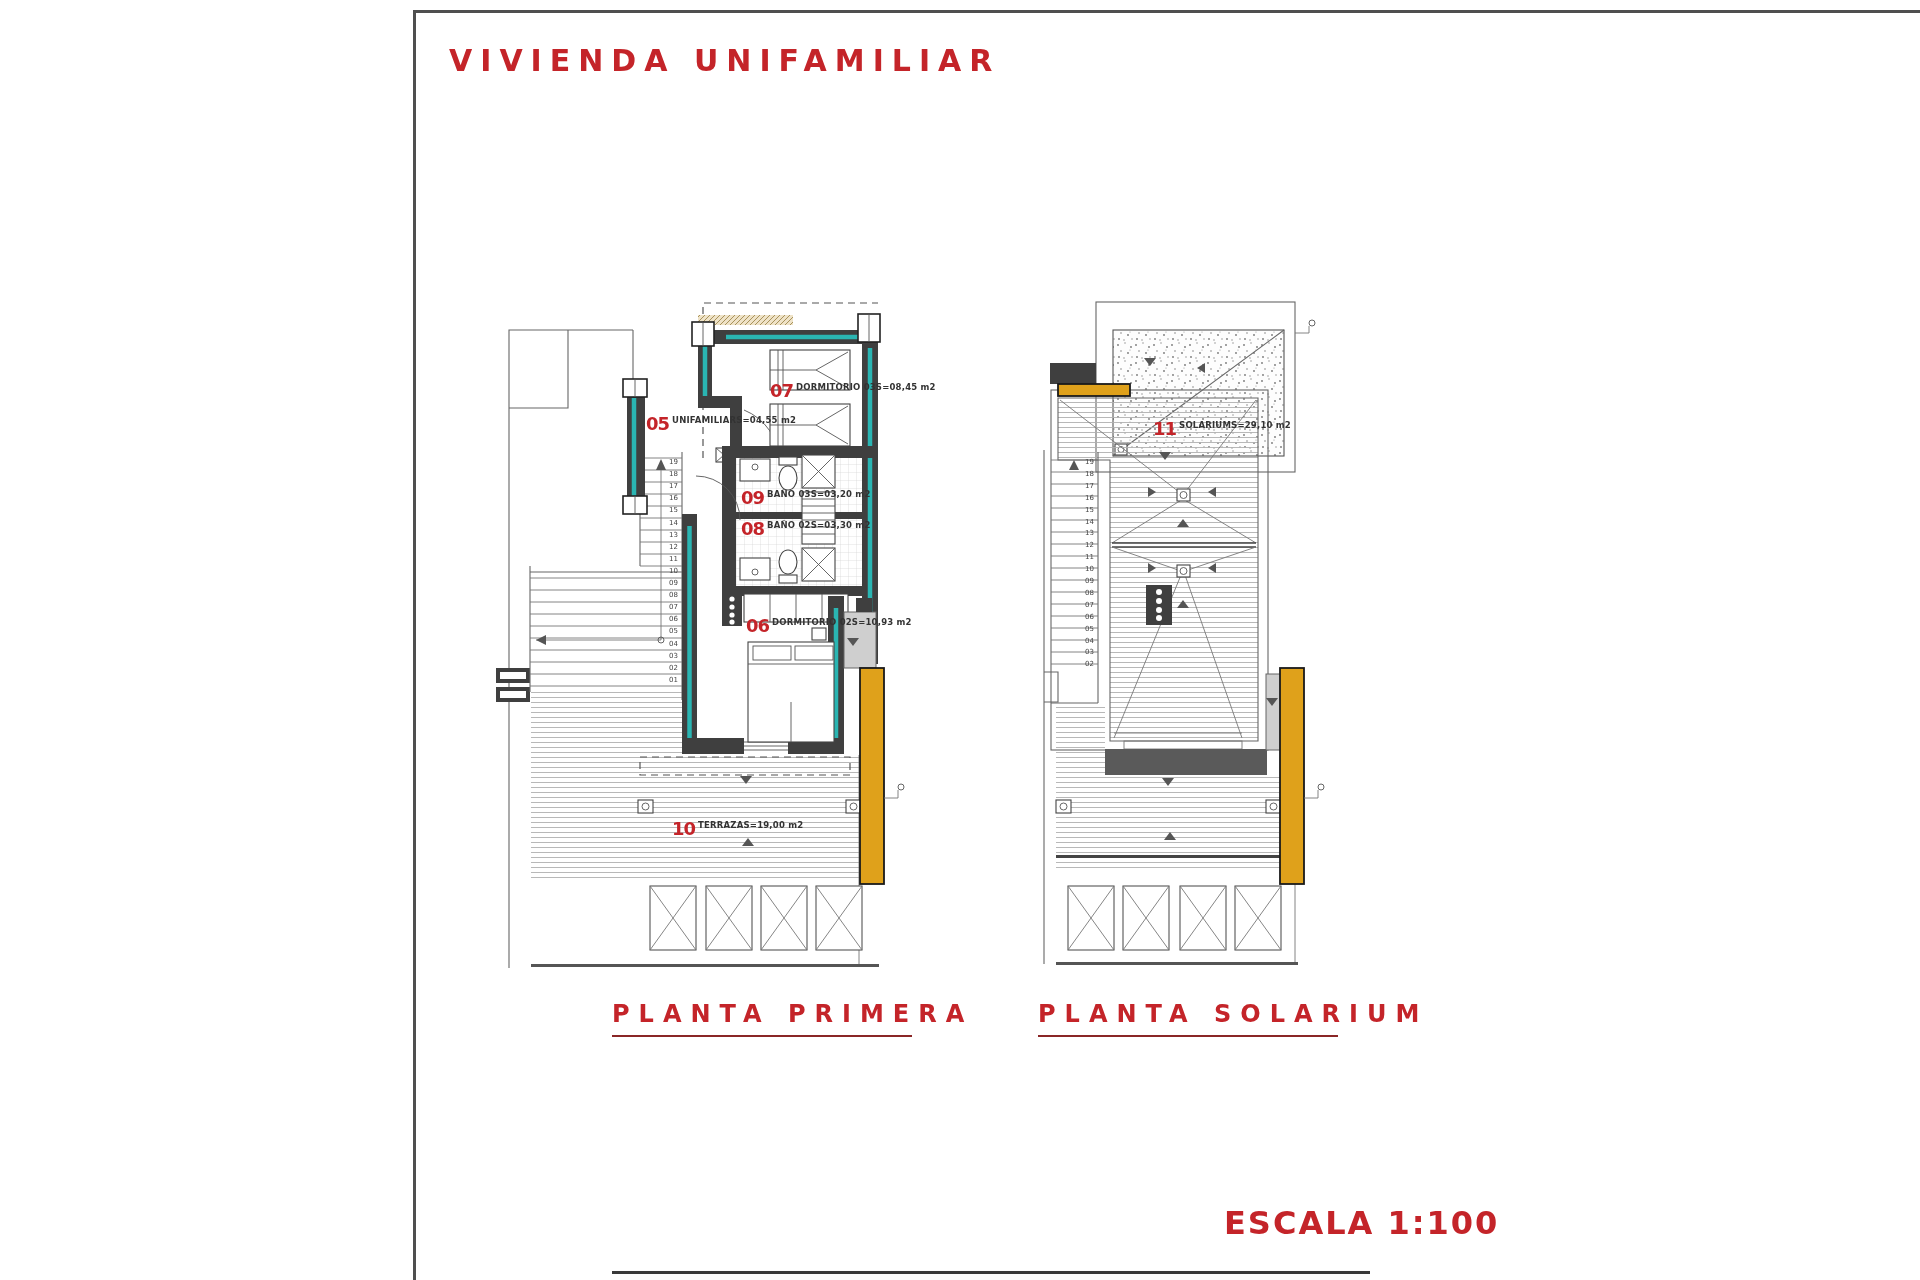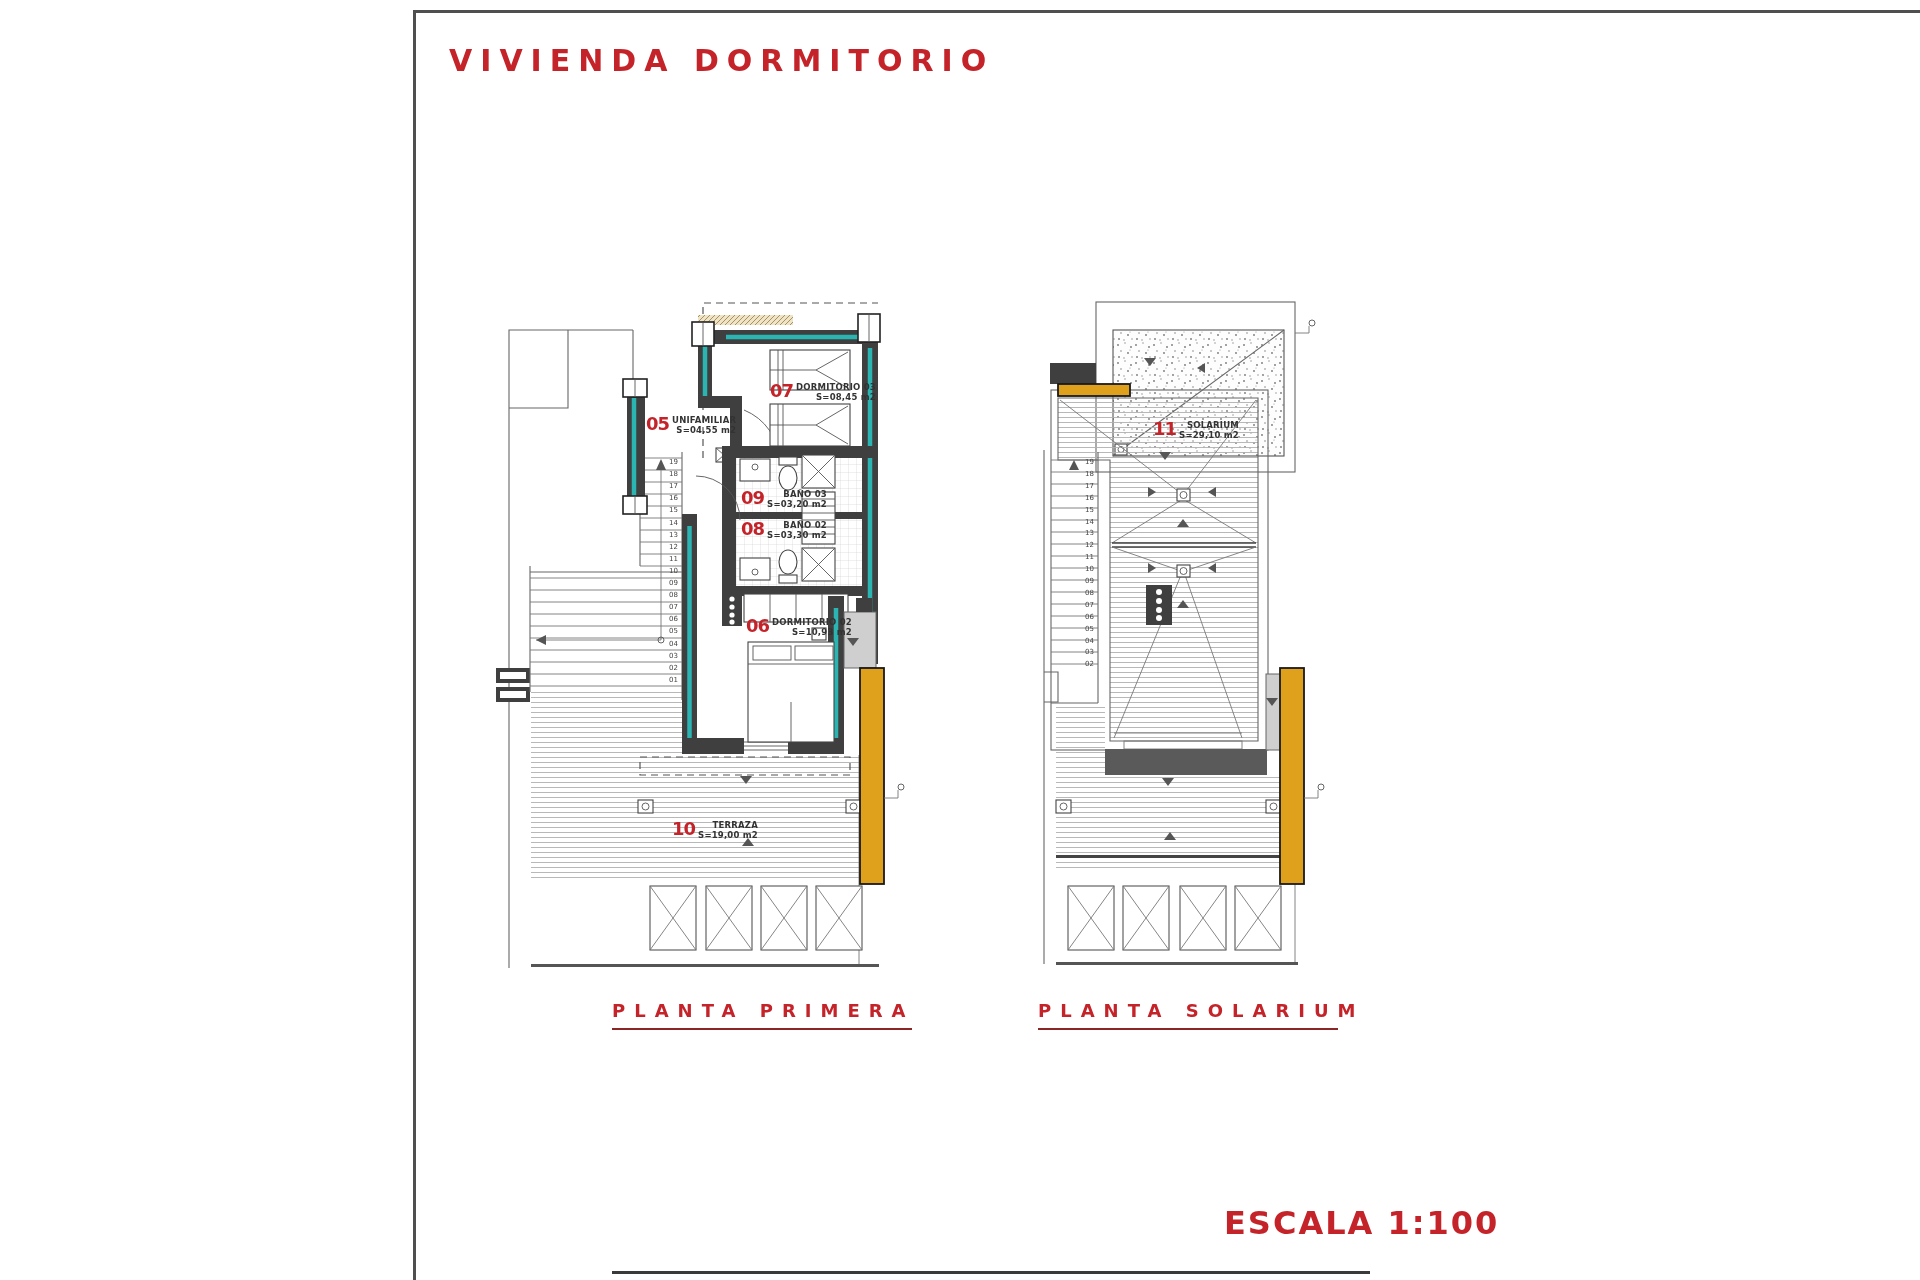--- a/index.html
+++ b/index.html
@@ -7,30 +7,30 @@
     --orange:#dfa11b; --ln:#555;
   }
   html,body{margin:0;padding:0;background:#ffffff;}
   .sheet{position:relative;width:1920px;height:1280px;background:#fff;overflow:hidden;
          font-family:"DejaVu Sans", sans-serif;}
   .frame-v{position:absolute;left:413px;top:10px;width:3px;height:1270px;background:#4f4f4f;}
   .frame-h{position:absolute;left:413px;top:10px;width:1507px;height:3px;background:#4f4f4f;}
   .frame-b{position:absolute;left:612px;top:1271px;width:758px;height:3px;background:#3a3a3a;}
   .title-block{position:absolute;left:449px;top:38px;color:var(--red);
     font-size:30px;font-weight:bold;letter-spacing:8px;line-height:45px;white-space:nowrap;}
-  .plan-title{position:absolute;color:var(--red);font-size:18px;font-weight:bold;
+  .plan-title{position:absolute;color:var(--red);font-size:24px;font-weight:bold;
     letter-spacing:9px;text-align:center;padding-bottom:7px;border-bottom:2px solid var(--dkred);
     white-space:nowrap;}
   #pt-left{left:612px;top:1000px;width:300px;}
   #pt-right{left:1038px;top:1000px;width:300px;}
   .scale-label{position:absolute;left:1224px;top:1204px;color:var(--red);
     font-size:32px;font-weight:bold;letter-spacing:2px;}
   .rlabel{position:absolute;display:flex;align-items:flex-start;gap:3px;}
   .rnum{font-size:18px;font-weight:bold;color:var(--red);line-height:16px;letter-spacing:-1px;}
-  .rtxt{display:flex;flex-direction:column;font-size:8.5px;font-weight:bold;color:#333;
+  .rtxt{display:flex;flex-direction:row;font-size:8.5px;font-weight:bold;color:#333;
     line-height:9.5px;letter-spacing:0.2px;white-space:nowrap;text-align:right;}
   svg{position:absolute;left:0;top:0;}
   .thin{stroke:#666;stroke-width:1.1;fill:none;}
   .thin2{stroke:#777;stroke-width:0.9;fill:none;}
   .dash{stroke:#555;stroke-width:1.2;fill:none;stroke-dasharray:7 5;}
   .w{fill:var(--wall);stroke:none;}
   .tl{stroke:var(--teal);stroke-width:4.5;fill:none;}
   .fx{stroke:#444;stroke-width:1.1;fill:#fff;}
   .fxl{stroke:#555;stroke-width:0.9;fill:none;}
   .mull{fill:#fff;stroke:#222;stroke-width:1.6;}
@@ -44,21 +44,21 @@
 </head>
 <body>
 
 <div class="sheet">
 
   <div class="frame-v"></div>
   <div class="frame-h"></div>
   <div class="frame-b"></div>
 
   <div class="title-block">
-    <div>VIVIENDA DORMITORIO</div>
+    <div>VIVIENDA UNIFAMILIAR</div>
   </div>
 
   <svg id="dwg" width="1920" height="1280" viewBox="0 0 1920 1280">
     <defs>
       <pattern id="deck" patternUnits="userSpaceOnUse" width="8" height="5">
         <line x1="0" y1="2.5" x2="8" y2="2.5" stroke="#b0b0b0" stroke-width="0.9"></line>
       </pattern>
       <pattern id="tile" patternUnits="userSpaceOnUse" width="8" height="8">
         <path d="M 8 0 H 0 V 8" stroke="#d2d2d2" stroke-width="0.7" fill="none"></path>
       </pattern>

